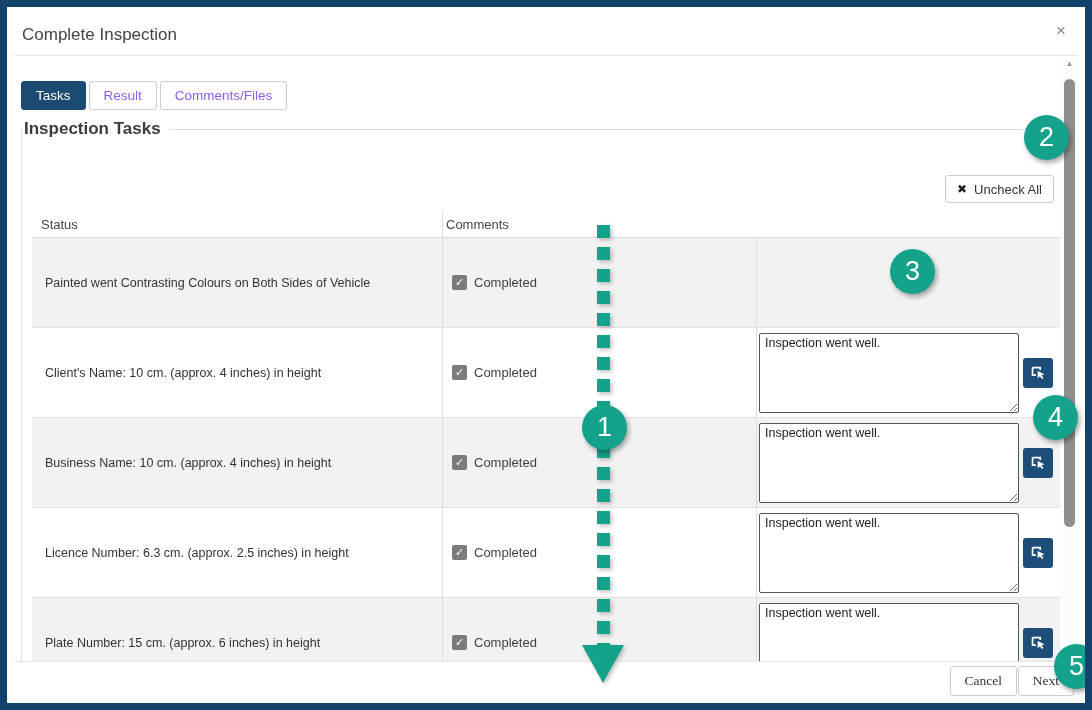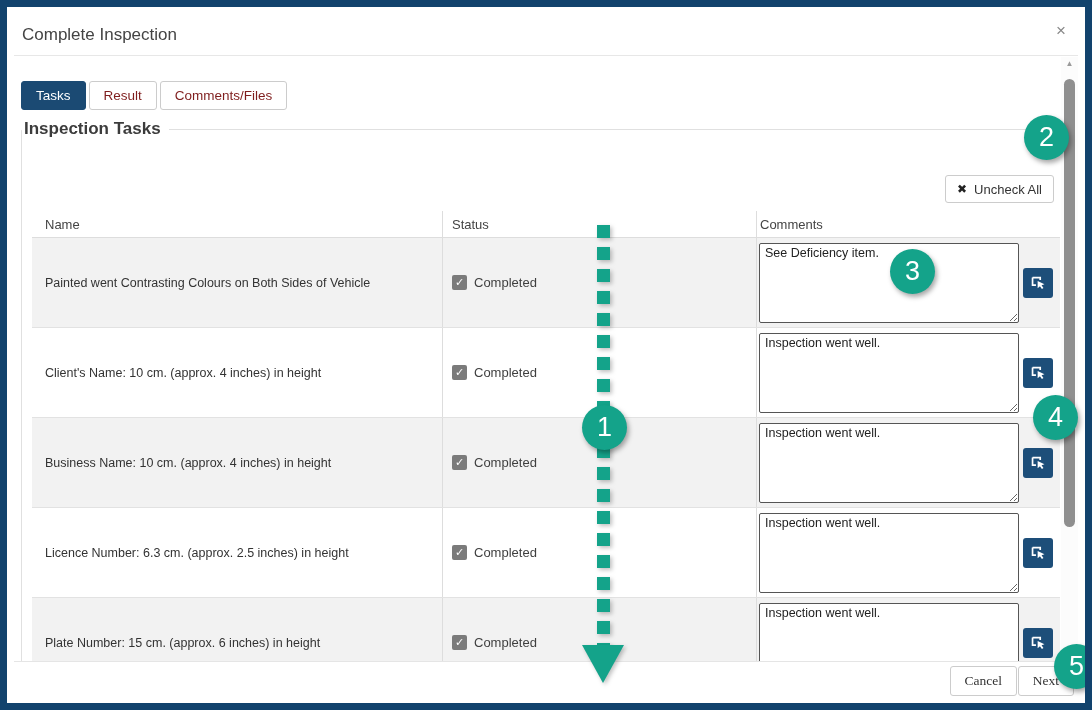--- a/index.html
+++ b/index.html
@@ -20,21 +20,21 @@
   }
   .modal-title { position: absolute; left: 8px; top: 11px; font-size: 17px; color: #444; }
   .close-btn {
     position: absolute; right: 12px; top: 8px; font-size: 17px; color: #888;
     background: none; border: none; cursor: pointer; line-height: 1;
   }
 
   
   .tabs { position: absolute; left: 14px; top: 68px; display: flex; gap: 3px; margin-top: 6px; }
   .tab {
-    font-size: 13.5px; padding: 6px 14px; background: #fff; color: #7f1d1d;
+    font-size: 13.5px; padding: 6px 14px; background: #fff; color: #8b5cf6;
     border: 1px solid #ccc; border-radius: 3px; cursor: pointer;
   }
   .tab.active { background: #1b4a73; border-color: #1b4a73; color: #fff; }
 
   
   fieldset.tasks-group {
     position: absolute; left: 14px; top: 112px; width: 1046px; height: 556px;
     border: 1px solid #e0e0e0; border-radius: 2px;
   }
   fieldset.tasks-group legend {
@@ -158,39 +158,29 @@
   <legend>Inspection Tasks</legend>
 
   <button class="uncheck-btn">
     <span class="x-icon">✖</span>
     <span>Uncheck All</span>
   </button>
 
   <div class="task-table">
 
     <div class="t-row t-head">
-      <div class="cell cell-name">Name</div>
       <div class="cell cell-status">Status</div>
       <div class="cell cell-comments" style="display:flex;align-items:center;">Comments</div>
     </div>
 
     <div class="t-row body-row odd">
       <div class="cell-name">Painted went Contrasting Colours on Both Sides of Vehicle</div>
       <div class="cell-status">
         <span class="chk">✓</span>
         <span class="chk-label">Completed</span>
-      </div>
-      <div class="cell-comments">
-        <textarea class="comment-box" style="">See Deficiency item.</textarea>
-        <button class="pick-btn">
-          <svg viewBox="0 0 20 20">
-            <path d="M3 3 h9 v3 M3 3 v9 h4" stroke="#fff" stroke-width="2" fill="none"></path>
-            <path d="M9 7 l8 4 -3.4 1 2.2 3.4 -1.8 1.2 -2.3-3.5 -2.7 2.4 z" fill="#fff"></path>
-          </svg>
-        </button>
       </div>
     </div>
 
     <div class="t-row body-row even">
       <div class="cell-name">Client's Name: 10 cm. (approx. 4 inches) in height</div>
       <div class="cell-status">
         <span class="chk">✓</span>
         <span class="chk-label">Completed</span>
       </div>
       <div class="cell-comments">

